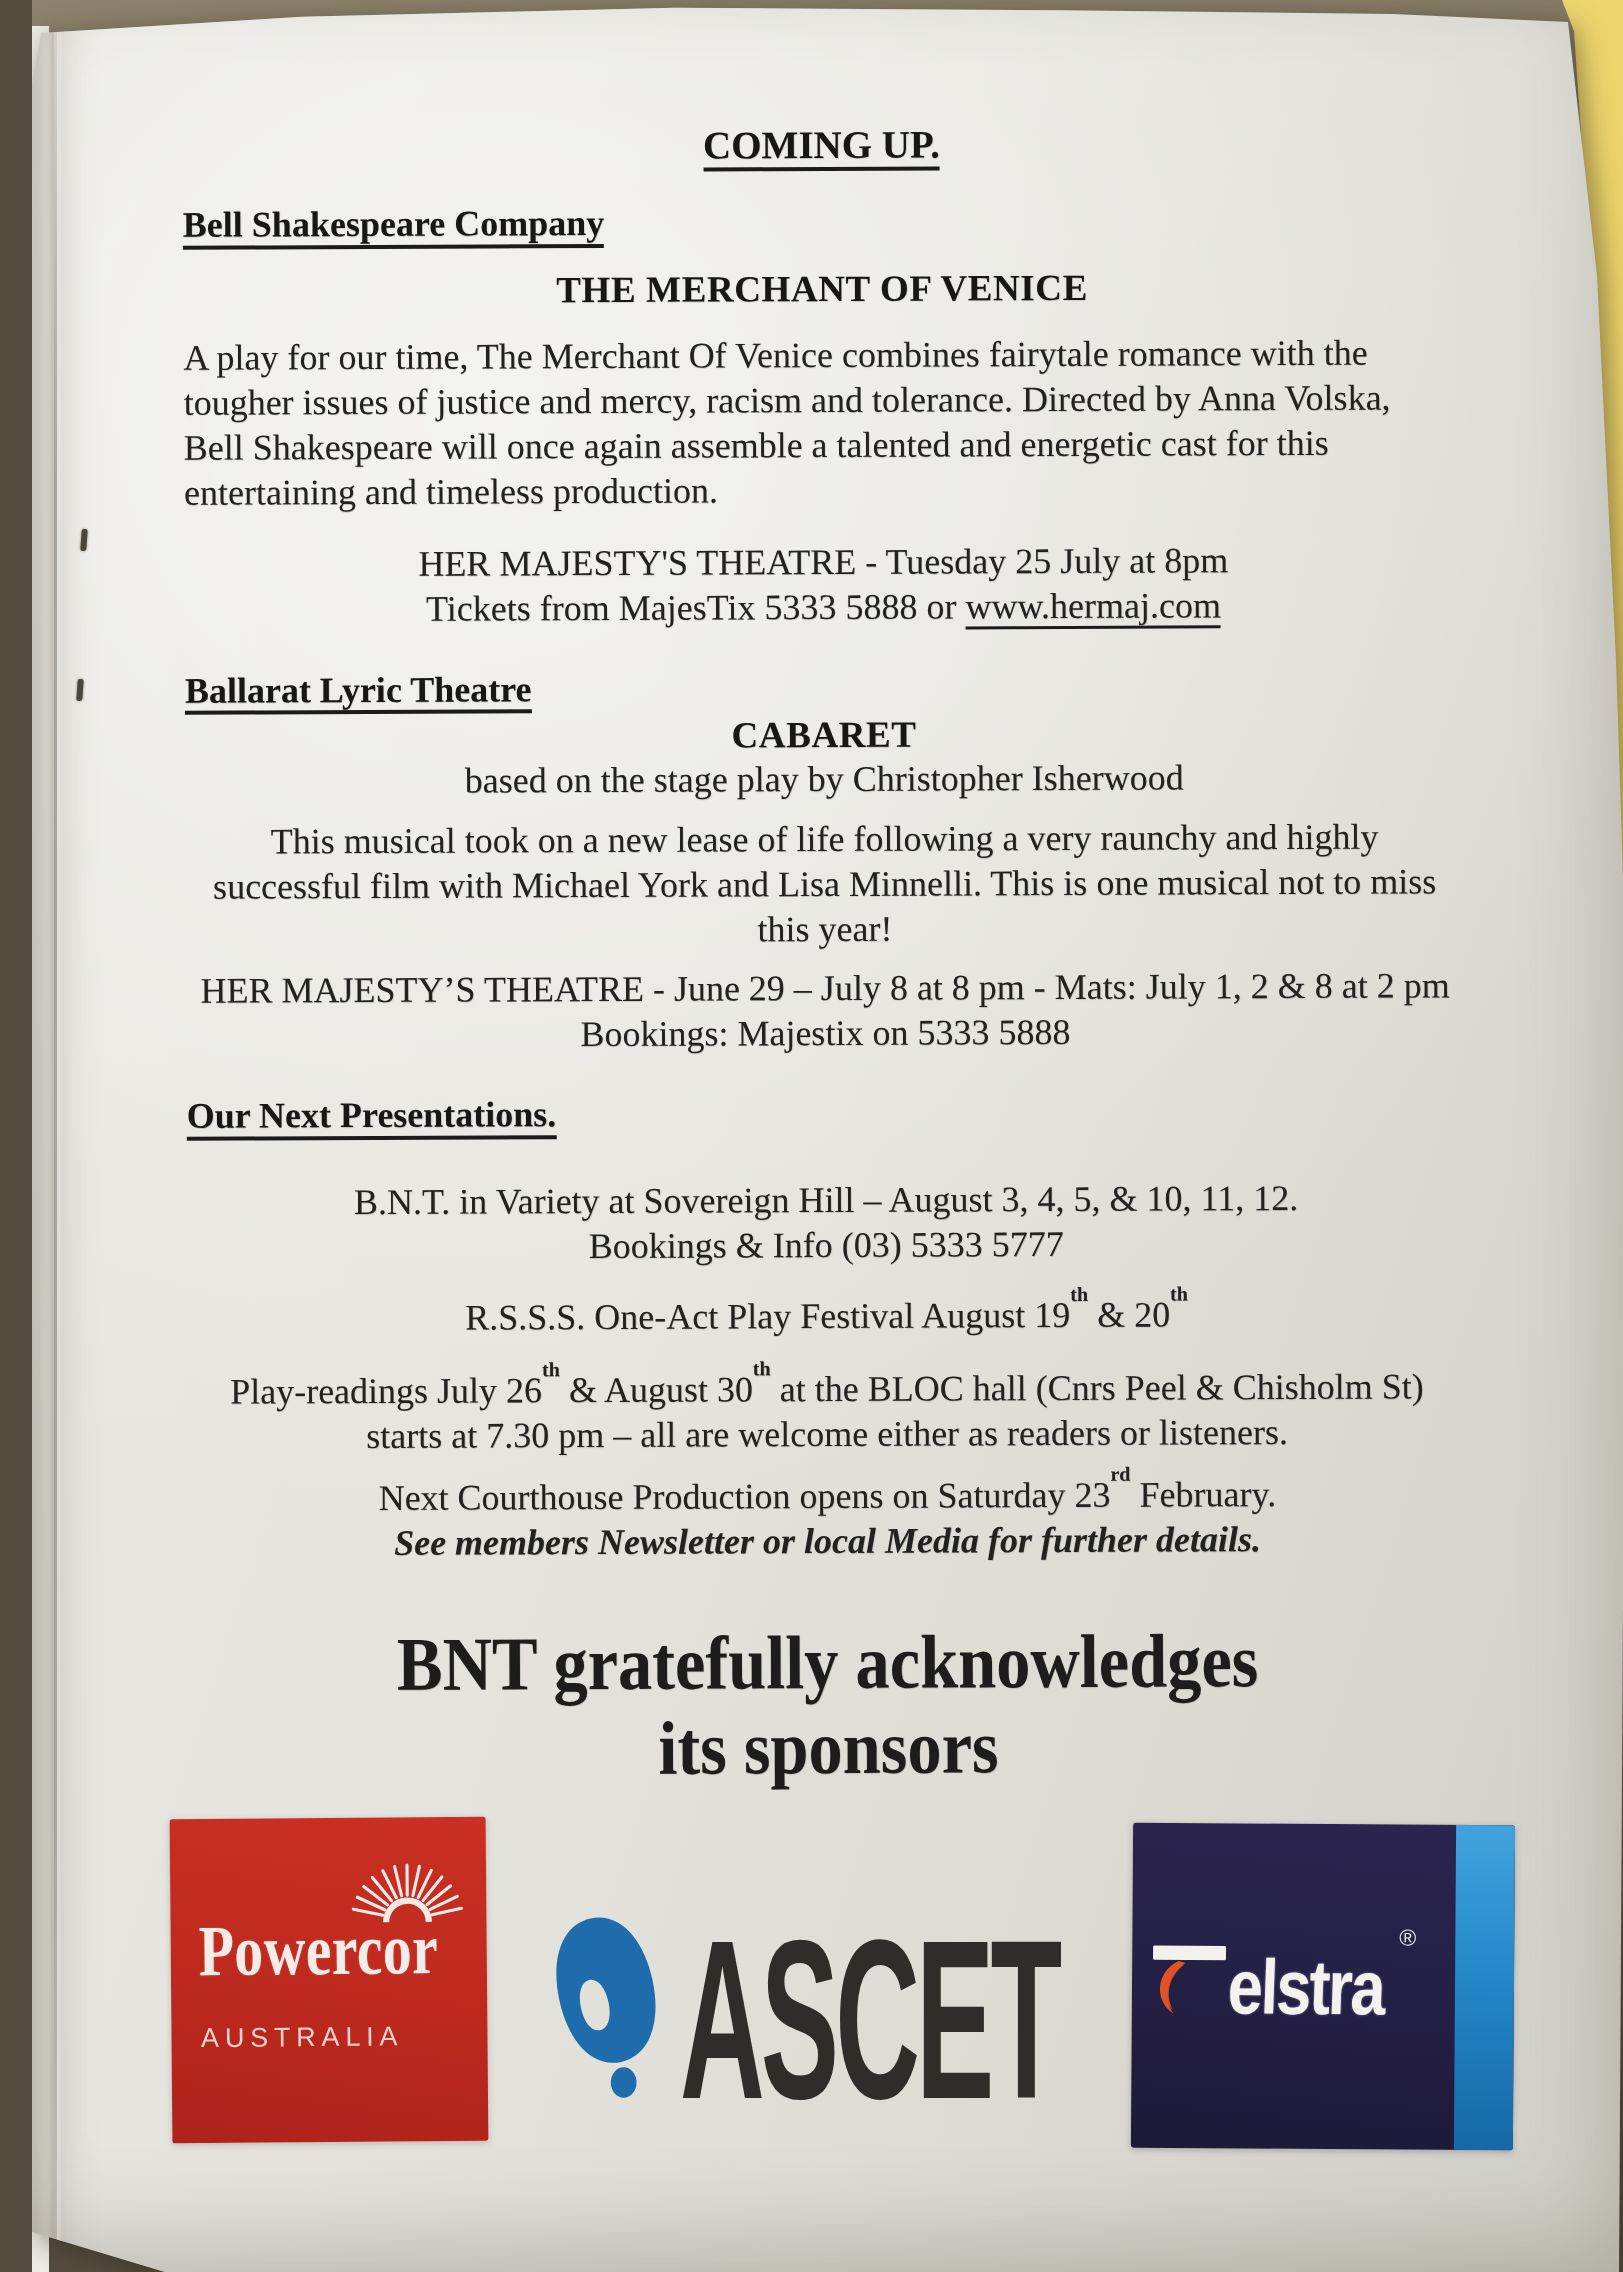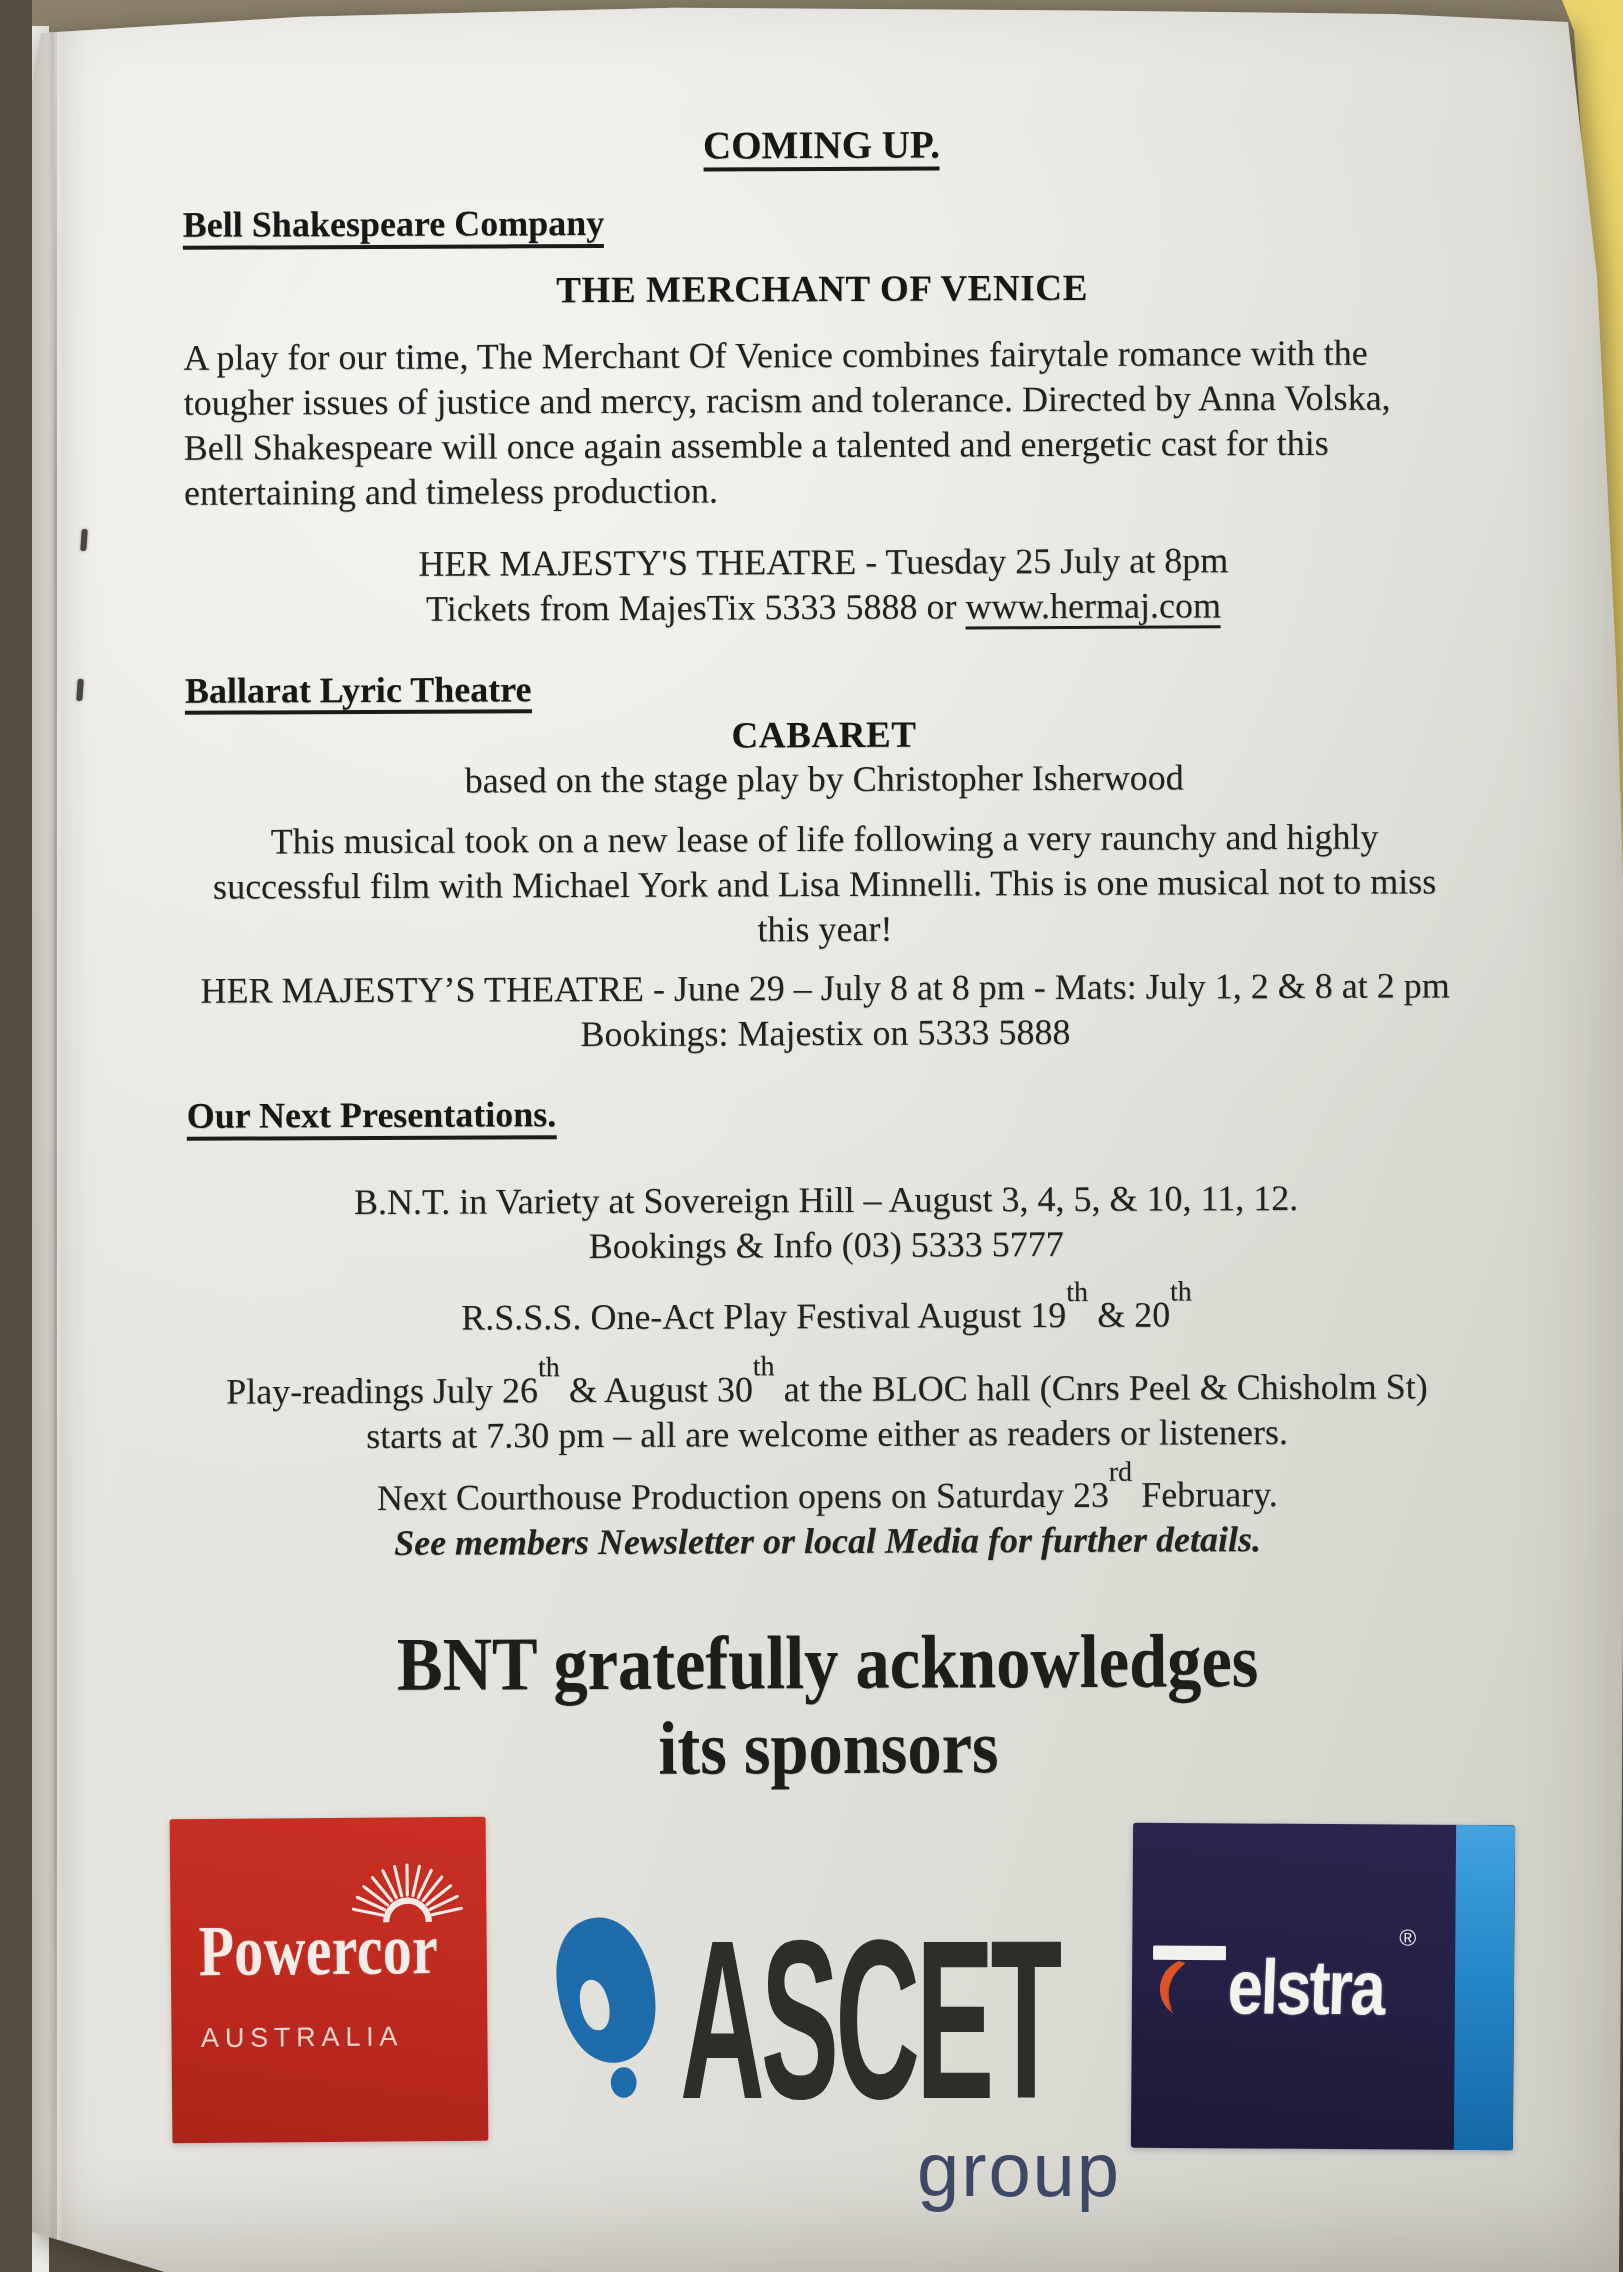--- a/index.html
+++ b/index.html
@@ -37,21 +37,21 @@
   
   .content{position:absolute;left:154px;top:122px;width:1278px;color:#222220;
     font-size:36px;line-height:45px;transform:rotate(-.25deg);
     text-shadow:0.4px 0.6px 0.9px rgba(35,35,35,.28);}
   .c{text-align:center;}
   .bold{font-weight:bold;color:#171716;}
   .ul{border-bottom:4.5px solid #1b1b1a;padding-bottom:0.6px;}
   .ul-thin{border-bottom:3.2px solid #1b1b1a;padding-bottom:0;}
   .title-line{font-size:39px;}
   .show-title{font-size:37px;letter-spacing:0.6px;}
-  sup.sp{font-size:28px;position:relative;top:-13px;line-height:0;}
+  sup.sp{font-size:20px;position:relative;top:-13px;line-height:0;font-weight:bold;}
   .note-line{font-style:italic;font-weight:bold;}
   .big{font-size:76px;line-height:85px;font-weight:bold;color:#1d1d1c;}
   .big .squeeze{display:inline-block;transform:scaleX(.9);transform-origin:center;}
   
   .logo{position:absolute;}
   .powercor{left:139px;top:1818px;width:316px;height:324px;border-radius:2.6px;
     background:linear-gradient(188deg,#ca3023 0%,#c02a1f 45%,#ad231a 100%);
     transform:rotate(-.5deg);box-shadow:0 1.9px 6.4px rgba(90,60,50,.25);}
   .pw-sun{position:absolute;right:22px;top:37px;width:114px;height:69px;}
   .pw-word{position:absolute;left:28px;top:91px;font-family:"Liberation Serif",serif;
@@ -169,21 +169,20 @@
 
     <div class="logo ascet">
       <svg class="as-blob" viewBox="0 0 180 310">
         <g transform="rotate(-12 85 125)">
           <path fill="#1e6cac" fill-rule="evenodd" d="M85 5 C 135 5 163 58 163 125 C 163 192 135 245 85 245 C 35 245 7 192 7 125 C 7 58 35 5 85 5 Z
                M62 103 C 76 103 85 121 85 145 C 85 169 76 187 62 187 C 48 187 39 169 39 145 C 39 121 48 103 62 103 Z"></path>
         </g>
         <ellipse cx="114" cy="276" rx="21" ry="25" fill="#1e6cac"></ellipse>
       </svg>
       <div class="as-word">ASCET</div>
-      <div class="as-sub">group</div>
     </div>
 
     <div class="logo telstra">
       <div class="tl-stripe"></div>
       <svg class="tl-t" viewBox="0 0 200 200">
         <rect x="8" y="18" width="152" height="30" rx="3" fill="#f2f1ec"></rect>
         <path d="M 62 50 C 16 70, 8 132, 52 160 C 28 128, 36 82, 76 54 Z" fill="#df5426"></path>
         <path d="M 60 52 C 24 74, 20 124, 50 152 C 34 122, 40 84, 72 58 Z" fill="#df5426" opacity=".85"></path>
       </svg>
       <div class="tl-word">elstra</div>

